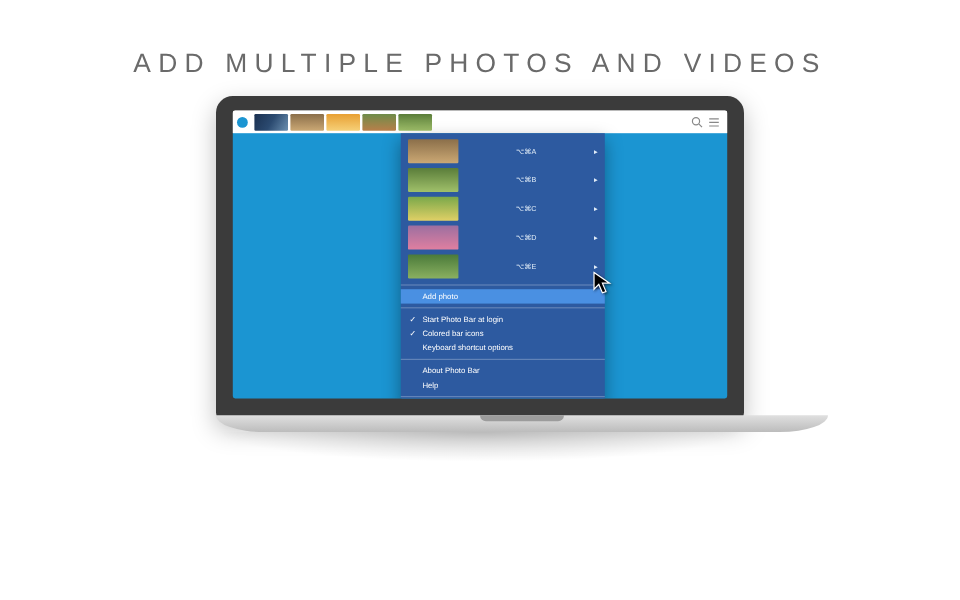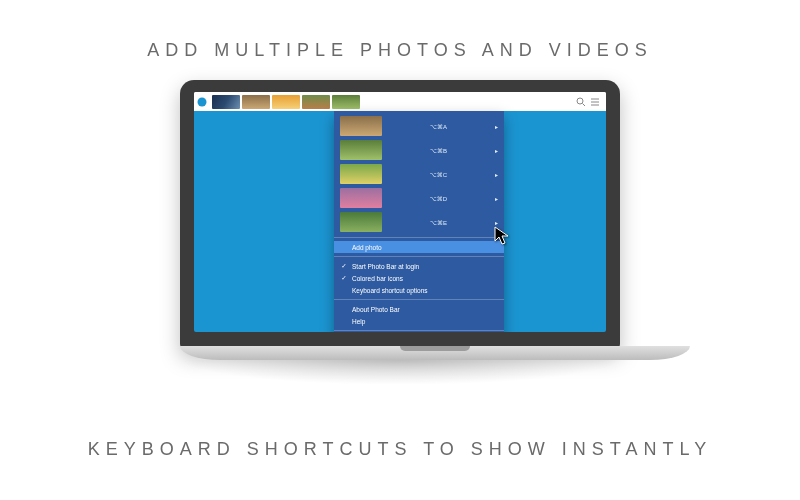--- a/index.html
+++ b/index.html
@@ -9,21 +9,21 @@
     --laptop-base:#c8c8c8;
     --screen-bg:#1b95d2;
     --menu-bg:#2d5aa0;
     --menu-hl:#4a90e2;
     --menu-txt:#ffffff;
     --shortcut-txt:#e0ecf7;
   }
   *{box-sizing:border-box;margin:0;padding:0;font-family:"Helvetica Neue",Helvetica,Arial,sans-serif;}
   html,body{width:800px;height:500px;background:var(--bg);overflow:hidden;}
   .stage{position:relative;width:800px;height:500px;}
-  .headline{position:absolute;left:0;width:100%;text-align:center;color:var(--txt);letter-spacing:6px;font-size:18px;font-weight:300;}
+  .headline{position:absolute;left:0;width:100%;text-align:center;color:var(--txt);letter-spacing:6px;font-size:22px;font-weight:300;}
   .headline.top{top:40px;}
   .headline.bottom{bottom:40px;}
   
   .laptop{position:absolute;left:50%;top:80px;transform:translateX(-50%);width:440px;}
   .lid{width:440px;height:270px;background:var(--laptop-frame);border-radius:14px 14px 6px 6px;padding:12px 14px 18px 14px;box-shadow:0 8px 20px rgba(0,0,0,.25);}
   .screen{width:100%;height:100%;background:linear-gradient(#ffffff 0%,#ffffff 8%,var(--screen-bg) 8%,var(--screen-bg) 100%);border-radius:2px;position:relative;overflow:hidden;}
   .menubar{height:8%;display:flex;align-items:center;background:#ffffff;}
   .menubar .mb-icon{width:16px;height:100%;display:flex;align-items:center;justify-content:center;}
   .menubar .mb-icon svg{width:10px;height:10px;}
   .menubar .thumbrow{display:flex;gap:2px;margin-left:2px;}
@@ -163,14 +163,13 @@
         </div>
 
       </div>
     </div>
     <div class="base">
         <div class="notch"></div>
       </div>
     <div class="reflection"></div>
   </div>
 
-  <div class="headline bottom">KEYBOARD SHORTCUTS TO SHOW INSTANTLY</div>
 </div>
 
 </body></html>

